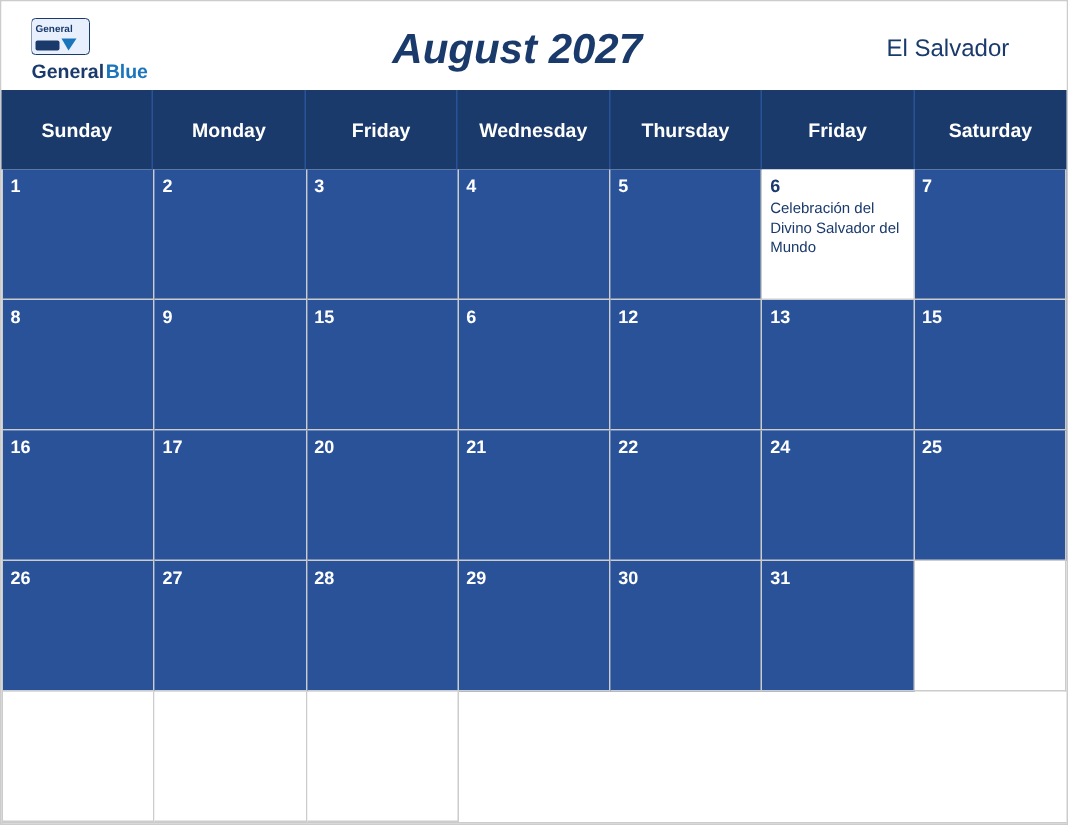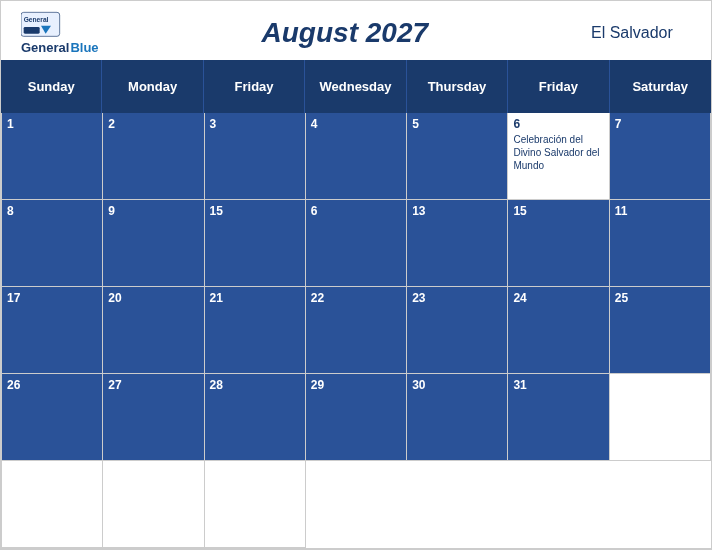--- a/index.html
+++ b/index.html
@@ -171,42 +171,42 @@
       <div class="calendar-cell blue-bg">
         <span class="day-number">9</span>
       </div>
       <div class="calendar-cell blue-bg">
         <span class="day-number">15</span>
       </div>
       <div class="calendar-cell blue-bg">
         <span class="day-number">6</span>
       </div>
       <div class="calendar-cell blue-bg">
+        <span class="day-number">12</span>
+      </div>
+      <div class="calendar-cell blue-bg">
         <span class="day-number">13</span>
       </div>
       <div class="calendar-cell blue-bg">
         <span class="day-number">15</span>
       </div>
       <div class="calendar-cell blue-bg">
-        <span class="day-number">11</span>
+        <span class="day-number">16</span>
       </div>
       <div class="calendar-cell blue-bg">
         <span class="day-number">17</span>
       </div>
       <div class="calendar-cell blue-bg">
         <span class="day-number">20</span>
       </div>
       <div class="calendar-cell blue-bg">
         <span class="day-number">21</span>
       </div>
       <div class="calendar-cell blue-bg">
         <span class="day-number">22</span>
-      </div>
-      <div class="calendar-cell blue-bg">
-        <span class="day-number">23</span>
       </div>
       <div class="calendar-cell blue-bg">
         <span class="day-number">24</span>
       </div>
       <div class="calendar-cell blue-bg">
         <span class="day-number">25</span>
       </div>
       <div class="calendar-cell blue-bg">
         <span class="day-number">26</span>
       </div>

